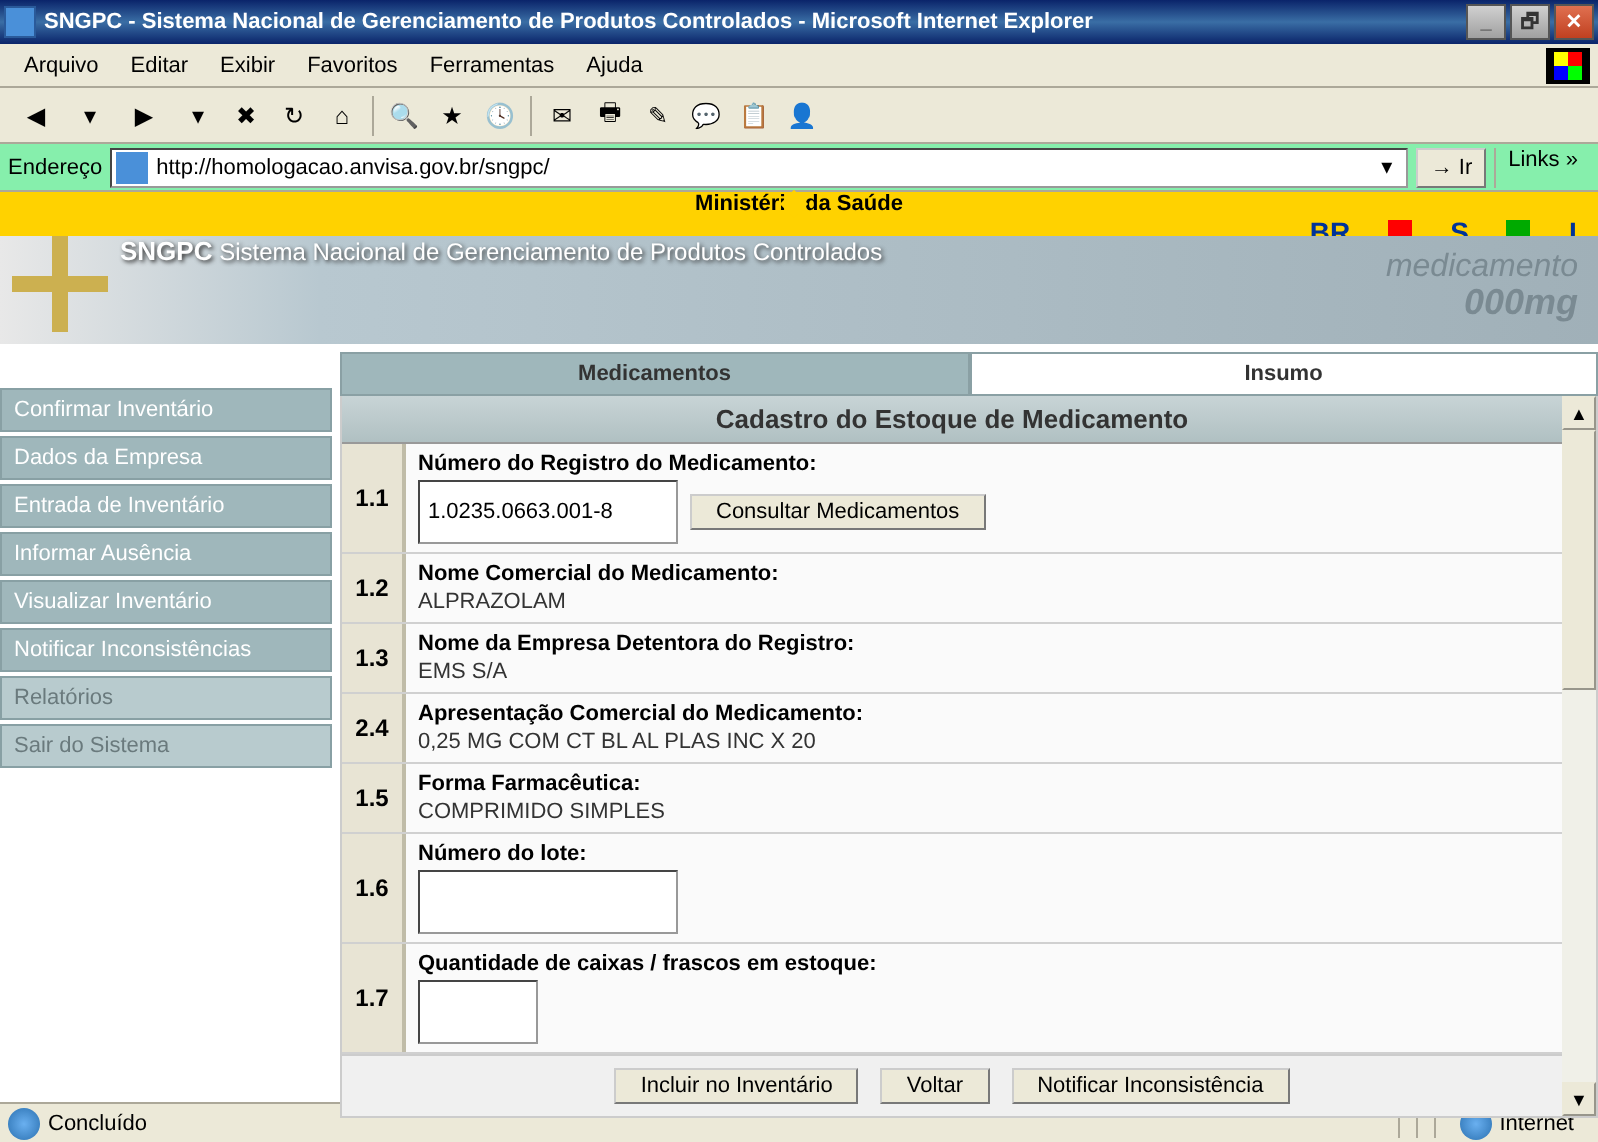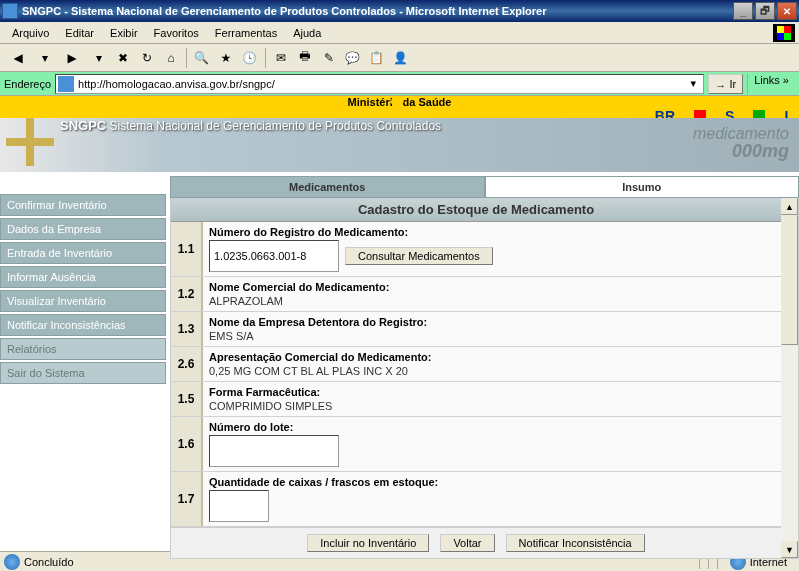--- a/index.html
+++ b/index.html
@@ -217,21 +217,21 @@
 
         <div class="form-row">
           <div class="row-num">1.3</div>
           <div class="row-content">
             <div class="row-label">Nome da Empresa Detentora do Registro:</div>
             <div class="row-value">EMS S/A</div>
           </div>
         </div>
 
         <div class="form-row">
-          <div class="row-num">2.6</div>
+          <div class="row-num">2.4</div>
           <div class="row-content">
             <div class="row-label">Apresentação Comercial do Medicamento:</div>
             <div class="row-value">0,25 MG COM CT BL AL PLAS INC X 20</div>
           </div>
         </div>
 
         <div class="form-row">
           <div class="row-num">1.5</div>
           <div class="row-content">
             <div class="row-label">Forma Farmacêutica:</div>

